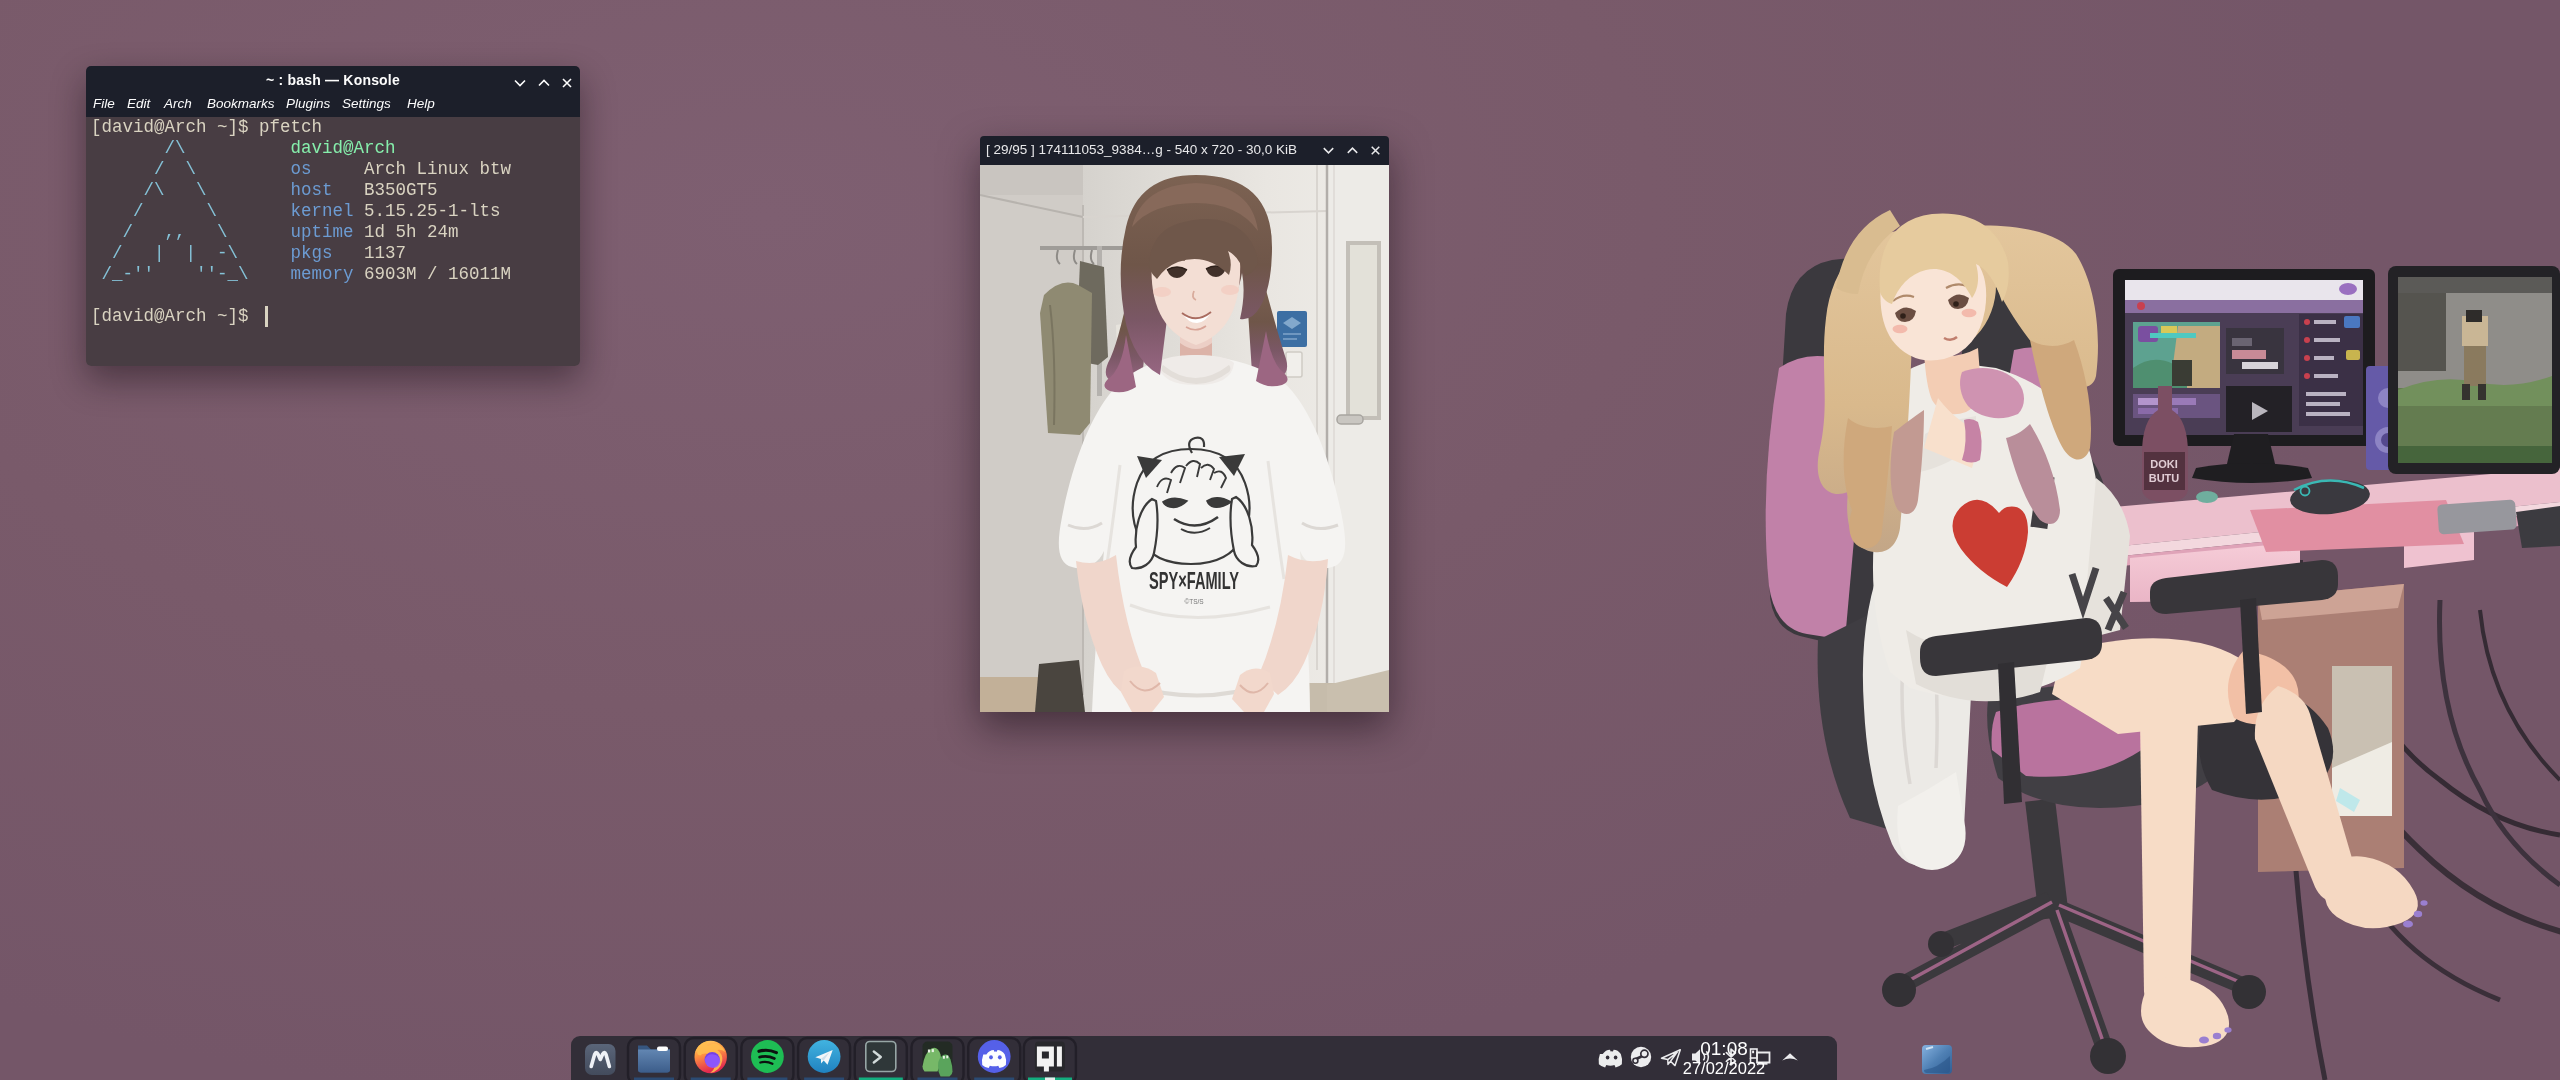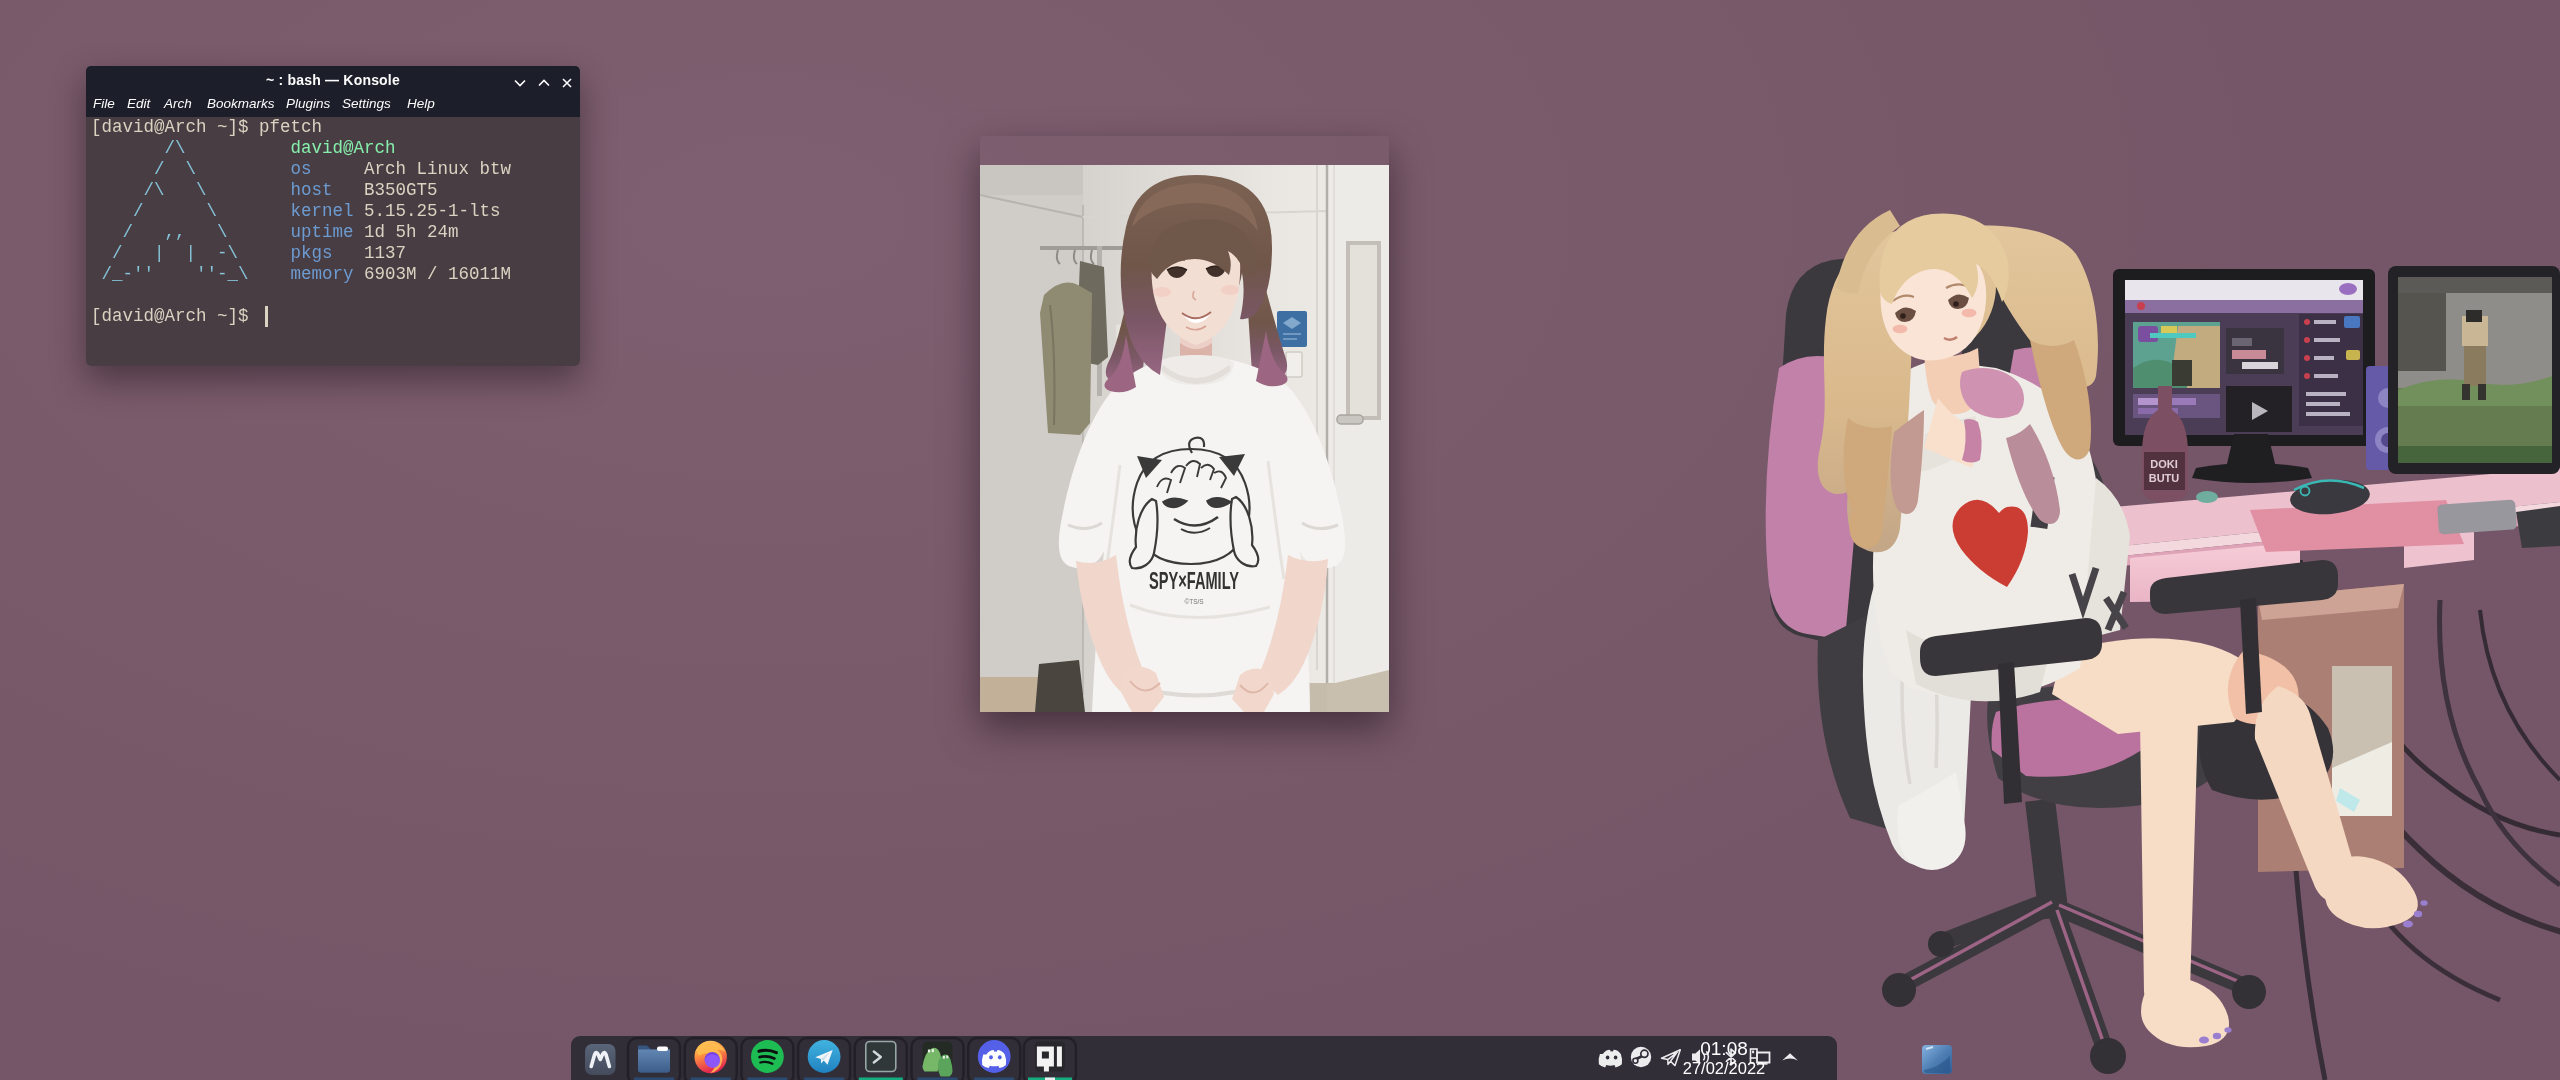--- a/index.html
+++ b/index.html
@@ -254,20 +254,32 @@
 <span class="cy">    /      \       </span><span class="bl">kernel </span>5.15.25-1-lts
 <span class="cy">   /   ,,   \      </span><span class="bl">uptime </span>1d 5h 24m
 <span class="cy">  /   |  |  -\     </span><span class="bl">pkgs   </span>1137
 <span class="cy"> /_-''    ''-_\    </span><span class="bl">memory </span>6903M / 16011M
 
 [david@Arch ~]$ <span style="background:#d9d3c1;color:#d9d3c1;width:2.5px;display:inline-block;margin-left:6px">​</span></div>
       </div>
   </div>
 
   <div class="abs" id="viewer">
+    <div id="vtitle">
+      <div id="vtext">[ 29/95 ] 174111053_9384…g - 540 x 720 - 30,0 KiB</div>
+      <svg class="kctrl" style="left:340px;top:6px" width="17" height="17" viewBox="0 0 18 18">
+          <path d="M4 6.5 L9 11.5 L14 6.5" stroke="#e8e8ea" stroke-width="1.6" fill="none"></path>
+        </svg>
+      <svg class="kctrl" style="left:364px;top:6px" width="17" height="17" viewBox="0 0 18 18">
+          <path d="M4 11.5 L9 6.5 L14 11.5" stroke="#e8e8ea" stroke-width="1.6" fill="none"></path>
+        </svg>
+      <svg class="kctrl" style="left:387px;top:6px" width="17" height="17" viewBox="0 0 18 18">
+          <path d="M5 5 L13 13 M13 5 L5 13" stroke="#e8e8ea" stroke-width="1.6" fill="none"></path>
+        </svg>
+    </div>
     <div id="vbody">
       <svg width="409" height="547" viewBox="0 0 409 547" id="photo">
         <defs>
           <linearGradient id="wallg" x1="0" y1="0" x2="1" y2="0">
             <stop offset="0" stop-color="#c9c6c1"></stop>
               <stop offset="0.35" stop-color="#dad7d2"></stop>
             <stop offset="0.7" stop-color="#e9e6e1"></stop>
               <stop offset="1" stop-color="#efede9"></stop>
           </linearGradient>
           <linearGradient id="hairg" x1="0" y1="0" x2="0" y2="1">

